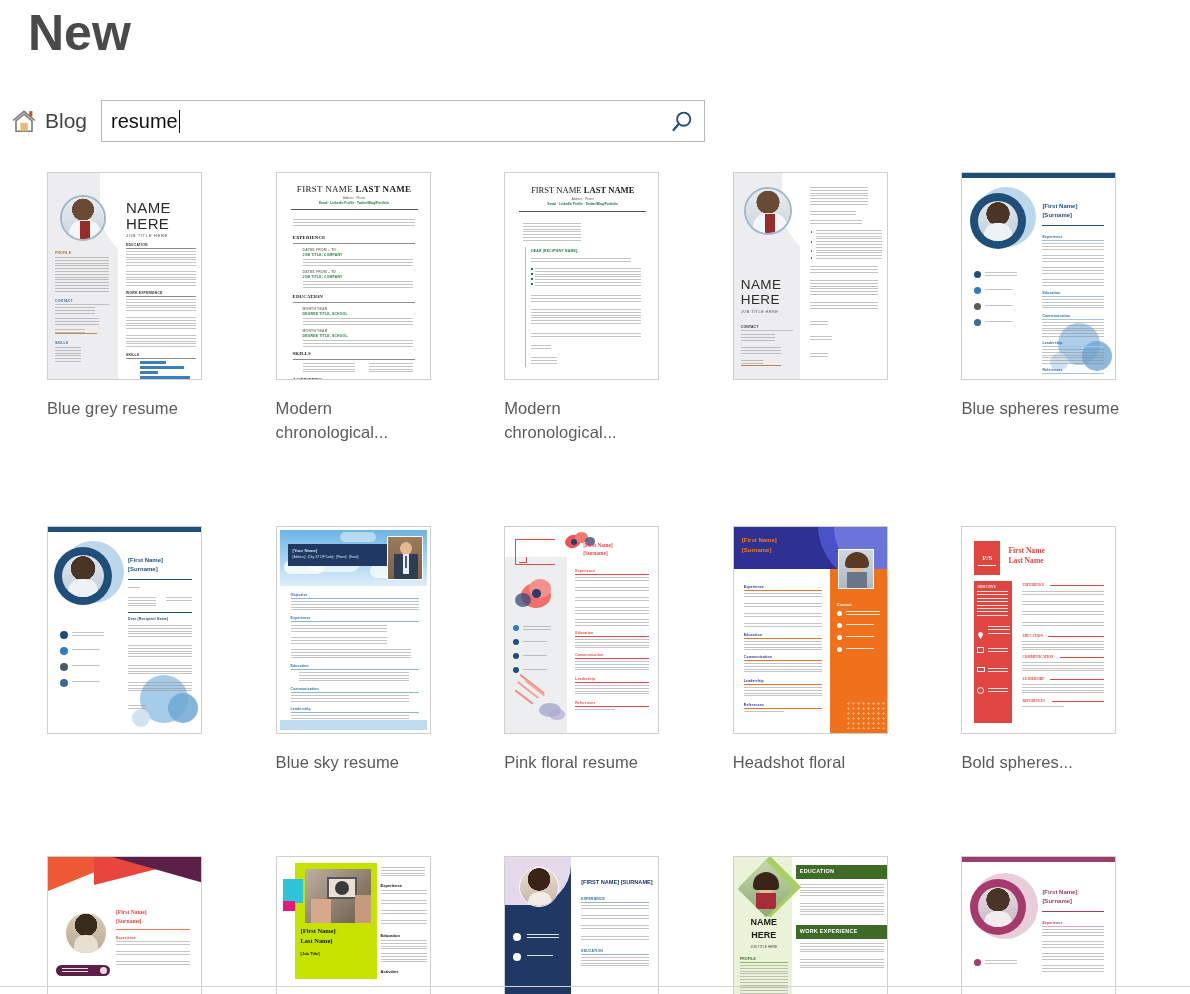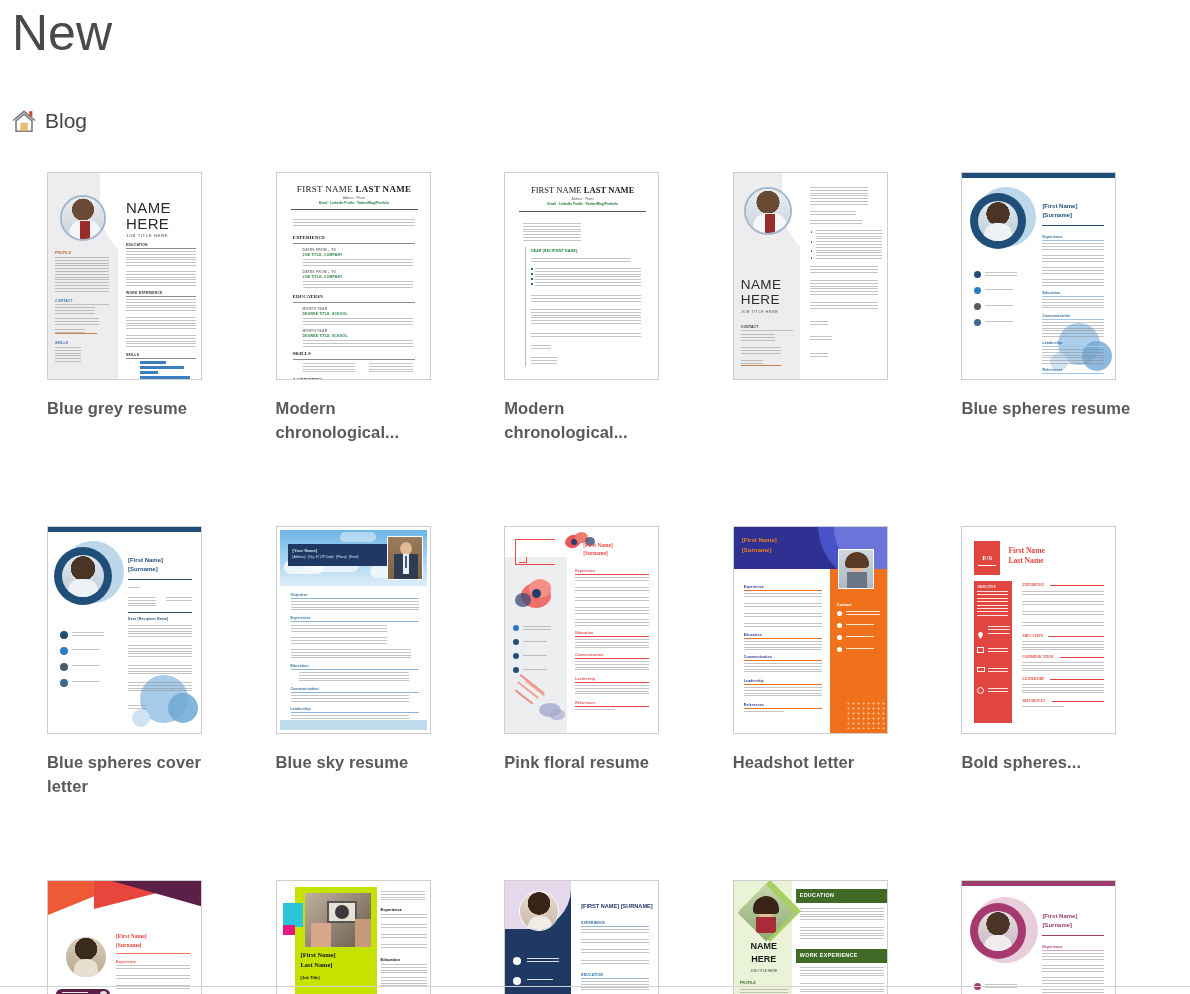--- a/index.html
+++ b/index.html
@@ -7,22 +7,22 @@
     margin: 0; padding: 0;
     width: 1190px; height: 994px;
     background: #ffffff;
     font-family: "Liberation Sans", sans-serif;
     overflow: hidden;
   }
   #page { position: relative; width: 1190px; height: 994px; background:#fff; }
 
   
   .page-title {
-    position: absolute; left: 12px; top: 3px;
-    font-size: 50px; font-weight: 400; color: #4a4a4a;
+    position: absolute; left: 28px; top: 3px;
+    font-size: 50px; font-weight: 700; color: #4a4a4a;
     letter-spacing: 0px; line-height: 60px;
   }
   .searchbar {
     position: absolute; left: 10px; top: 100px;
     display: flex; align-items: center; height: 42px;
   }
   .home-btn { display: flex; align-items: center; height: 42px; cursor: default; }
   .home-icon { width: 28px; height: 26px; margin-right: 7px; flex: 0 0 auto; }
   .home-label { font-size: 21px; color: #444; font-weight: 400; }
   .search-box {
@@ -54,21 +54,21 @@
   .tile { width: 238px; }
   .thumb-wrap {
     width: 155px; height: 208px;
     border: 1px solid #cfcfcf;
     background: #fff;
     position: relative; overflow: hidden;
   }
   .tile-label {
     width: 170px;
     margin-top: 16px;
-    font-size: 16.5px; font-weight: bold; color: #5a5a5a;
+    font-size: 16.5px; font-weight: normal; color: #5a5a5a;
     line-height: 24px; letter-spacing: .1px;
   }
   .row-1 .thumb-wrap, .row-2 .thumb-wrap { margin-bottom: 0; }
   .row-spacer-1 { height: 82px; }
   .row-spacer-2 { height: 82px; }
 
   
   .doc { position: absolute; inset: 0; background: #fff; }
   .ln { position: absolute; background: #9a9a9a; height: 1.1px; opacity:.55; }
   .ln.d { background:#666; opacity:.75; }
@@ -120,20 +120,30 @@
         <svg viewBox="0 0 28 26" width="28" height="26">
           <rect x="19.2" y="3.2" width="3.2" height="5.4" fill="#d04a2a"></rect>
           <path d="M14 2.2 L26 12.4 L23.6 12.4 L14 4.6 L4.4 12.4 L2 12.4 Z" fill="#7b7b7b"></path>
           <path d="M14 6.2 L22 12.9 L22 23.2 L6 23.2 L6 12.9 Z" fill="none" stroke="#7b7b7b" stroke-width="1.6"></path>
           <rect x="10.4" y="14.8" width="7.4" height="8.4" fill="#e8b97a"></rect>
         </svg>
       </span>
       <span class="home-label">Blog</span>
     </div>
 
+    <div class="search-box">
+      <span class="search-value">resume</span>
+        <span class="caret"></span>
+      <span class="search-icon-btn">
+        <svg viewBox="0 0 24 24" width="26" height="26">
+          <circle cx="13.6" cy="9.4" r="6.1" fill="none" stroke="#1f4e79" stroke-width="1.7"></circle>
+          <line x1="8.9" y1="13.9" x2="4.2" y2="19.4" stroke="#1f4e79" stroke-width="2.1" stroke-linecap="round"></line>
+        </svg>
+      </span>
+    </div>
   </div>
 
   <div class="grid">
 
     <div class="row row-1">
 
       <div class="tile">
         <div class="thumb-wrap">
           <div class="doc">
             <div style="position:absolute;left:0;top:0;width:70px;height:208px;background:#ededef;"></div>
@@ -363,21 +373,20 @@
             <div class="circ" style="left:12px;top:104px;width:8px;height:8px;background:#1f4e79;"></div>
             <div class="circ" style="left:12px;top:120px;width:8px;height:8px;background:#2b7cc4;"></div>
             <div class="circ" style="left:12px;top:136px;width:8px;height:8px;background:#4a5a68;"></div>
             <div class="circ" style="left:12px;top:152px;width:8px;height:8px;background:#3a6a94;"></div>
             <div class="para dense" style="left:24px;top:105px;width:32px;height:5px;"></div>
             <div class="para dense" style="left:24px;top:122px;width:28px;height:2px;"></div>
             <div class="para dense" style="left:24px;top:138px;width:28px;height:2px;"></div>
             <div class="para dense" style="left:24px;top:154px;width:28px;height:2px;"></div>
           </div>
         </div>
-        <div class="tile-label">Blue spheres cover letter</div>
       </div>
 
       <div class="tile">
         <div class="thumb-wrap">
           <div class="doc" style="background:#fff;padding:3px;">
             <div style="position:absolute;left:3px;top:3px;right:3px;height:56px;background:linear-gradient(#6cb4e4 0%,#9fd0ef 45%,#ddeef9 100%);overflow:hidden;">
               <div style="position:absolute;left:4px;top:30px;width:40px;height:14px;background:#fff;opacity:.75;border-radius:10px;"></div>
               <div style="position:absolute;left:28px;top:24px;width:52px;height:18px;background:#fff;opacity:.65;border-radius:12px;"></div>
               <div style="position:absolute;left:90px;top:34px;width:46px;height:14px;background:#fff;opacity:.7;border-radius:10px;"></div>
               <div style="position:absolute;left:60px;top:2px;width:36px;height:10px;background:#fff;opacity:.45;border-radius:8px;"></div>
@@ -518,21 +527,21 @@
             <div style="position:absolute;left:10px;top:133px;width:78px;height:.8px;background:#f0711c;"></div>
             <div class="para dense" style="left:10px;top:136px;width:78px;height:11px;"></div>
             <div class="sect-title" style="left:10px;top:152px;color:#2e3192;">Leadership</div>
             <div style="position:absolute;left:10px;top:157px;width:78px;height:.8px;background:#f0711c;"></div>
             <div class="para dense" style="left:10px;top:160px;width:78px;height:11px;"></div>
             <div class="sect-title" style="left:10px;top:176px;color:#2e3192;">References</div>
             <div style="position:absolute;left:10px;top:181px;width:78px;height:.8px;background:#f0711c;"></div>
             <div class="para dense" style="left:10px;top:184px;width:40px;height:2px;"></div>
           </div>
         </div>
-        <div class="tile-label">Headshot letter</div>
+        <div class="tile-label">Headshot floral</div>
       </div>
 
       <div class="tile">
         <div class="thumb-wrap">
           <div class="doc">
             <div style="position:absolute;left:12px;top:14px;width:26px;height:34px;background:#e0453f;"></div>
             <div style="position:absolute;left:12px;top:14px;width:26px;height:34px;display:flex;align-items:center;justify-content:center;
                         font-family:'Liberation Serif',serif;font-size:7px;font-weight:bold;color:#fff;">F/S</div>
             <div style="position:absolute;left:16px;top:38px;width:18px;height:1px;background:#fff;"></div>
             <div style="position:absolute;left:46px;top:19px;font-family:'Liberation Serif',serif;font-size:7.6px;font-weight:bold;color:#e0453f;">First Name</div>

